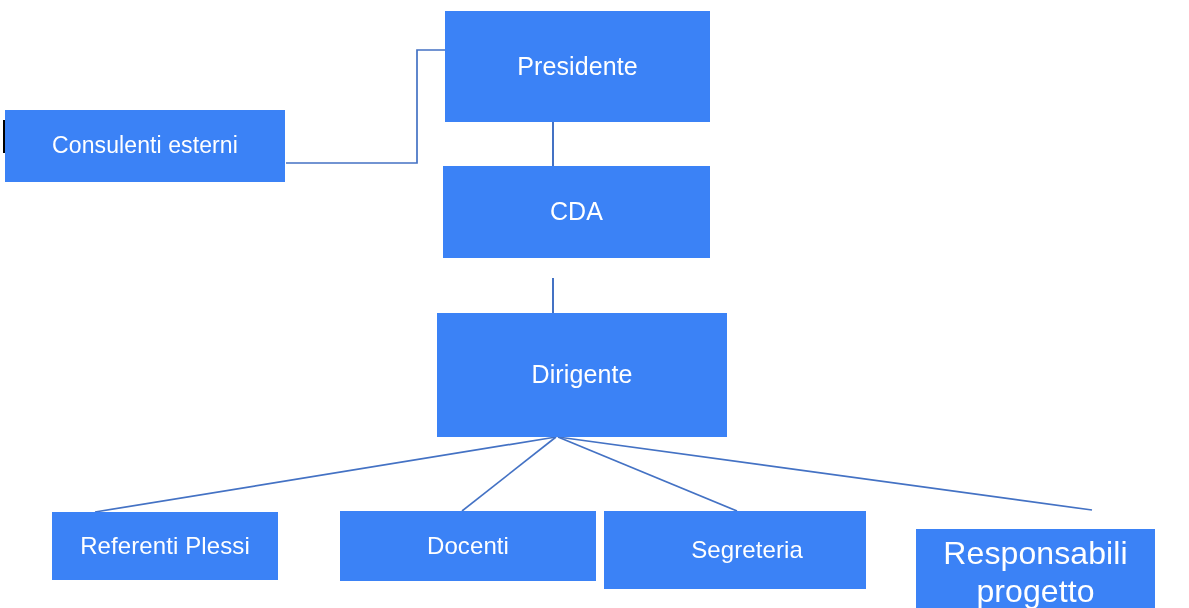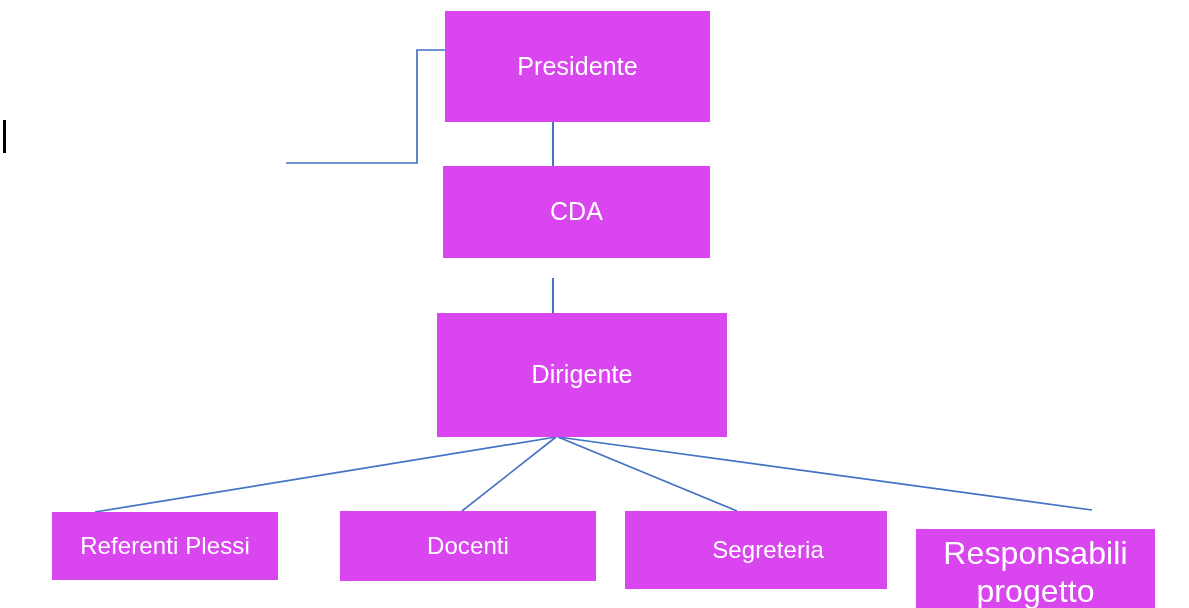--- a/index.html
+++ b/index.html
@@ -21,21 +21,21 @@
     position: absolute;
     left: 0;
     top: 0;
     width: 1189px;
     height: 608px;
     pointer-events: none;
   }
   .node {
     position: absolute;
     box-sizing: border-box;
-    background: #d946ef;
+    background: #3b82f6;
     color: #FFFFFF;
     display: flex;
     align-items: center;
     justify-content: center;
     text-align: center;
     line-height: 1.18;
     font-weight: 400;
     letter-spacing: 0.1px;
     padding: 2px 6px;
   }
@@ -59,21 +59,21 @@
   #node-referenti {
     left: 4px; top: 512px; width: 226px; height: 68px;
     font-size: 24px;
     margin-left: 48px;
   }
   #node-docenti {
     left: 340px; top: 511px; width: 256px; height: 70px;
     font-size: 24px;
   }
   #node-segreteria {
-    left: 625px; top: 511px; width: 262px; height: 78px;
+    left: 604px; top: 511px; width: 262px; height: 78px;
     font-size: 24px;
     padding-left: 30px;
   }
   #node-responsabili {
     left: 916px; top: 529px; width: 239px; height: 87px;
     font-size: 32px;
   }
   
   #consulenti-left-marker {
     position: absolute;
@@ -105,20 +105,23 @@
 
     <line x1="558" y1="437" x2="1092" y2="510" stroke="#4472C4" stroke-width="1.7"></line>
   </svg>
 
   <div id="consulenti-left-marker"></div>
 
   <div class="node" id="node-presidente">
     <span>Presidente</span>
   </div>
 
+  <div class="node" id="node-consulenti">
+    <span>Consulenti esterni</span>
+  </div>
 
   <div class="node" id="node-cda">
     <span>CDA</span>
   </div>
 
   <div class="node" id="node-dirigente">
     <span>Dirigente</span>
   </div>
 
   <div class="node" id="node-referenti">

